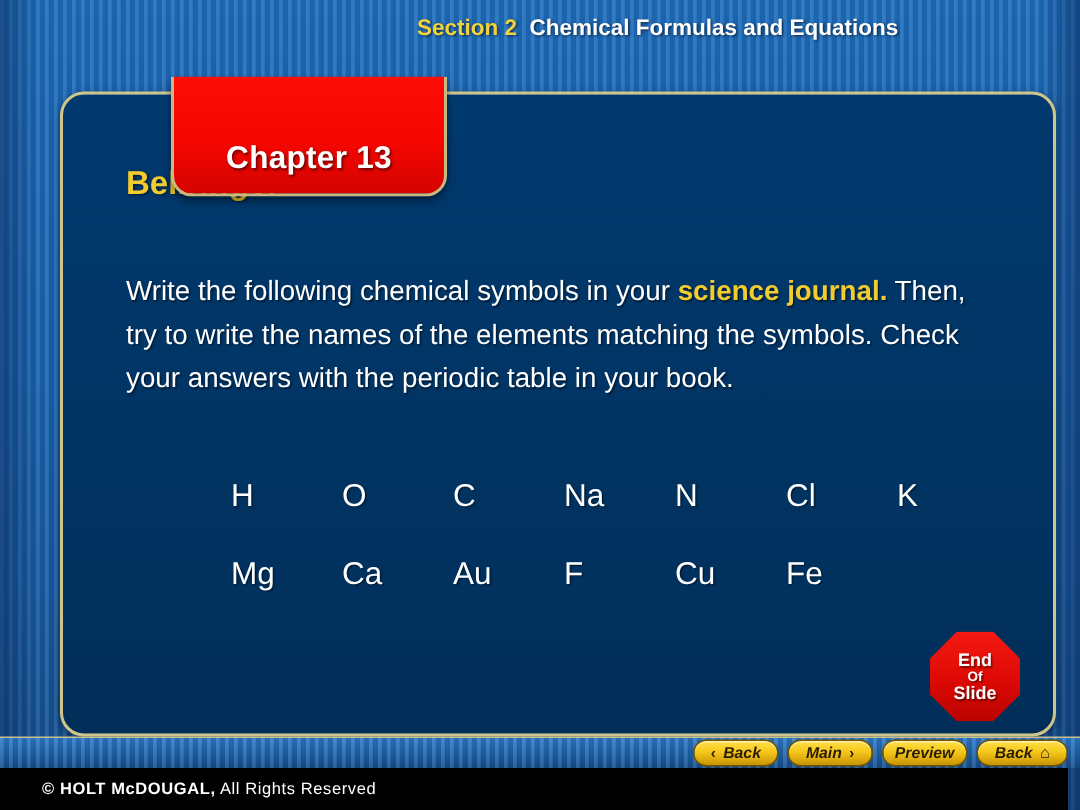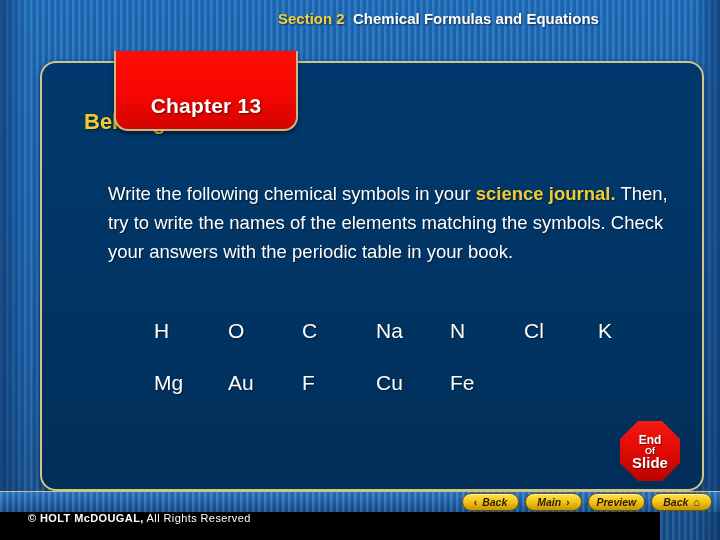--- a/index.html
+++ b/index.html
@@ -87,21 +87,20 @@
     color: #f2cc2e;
     font-size: 22px; font-weight: bold;
     text-shadow: 1px 1px 2px rgba(0,0,0,0.5);
   }
   .body-text {
     position: absolute; left: 42px; top: 116px; width: 580px;
     color: #ffffff;
     font-size: 18.5px;
     line-height: 29px;
     text-shadow: 1px 1px 1px rgba(0,0,0,0.45);
-    margin-left: 24px;
   }
   .body-text .hl { color: #f2cc2e; font-weight: bold; }
 
   
   .sym-grid {
     position: absolute; left: 112px; top: 256px; width: 520px;
   }
   .sym-row { display: flex; }
   .sym-row + .sym-row { margin-top: 28px; align-items: flex-end; }
   .sym-cell {
@@ -125,21 +124,21 @@
     align-items: center; justify-content: center;
     border: 0;
     box-shadow: 0 1px 3px rgba(0,0,0,0.5);
   }
   .octagon .ln {
     color: #ffffff; font-weight: bold; line-height: 11px;
     text-shadow: 1px 1px 1px rgba(0,0,0,0.5);
   }
   .octagon .l1 { font-size: 12px; }
   .octagon .l2 { font-size: 9px; }
-  .octagon .l3 { font-size: 15px; }
+  .octagon .l3 { font-size: 12px; }
 
   
   .nav-strip {
     position: absolute; left: 0; top: 491px; width: 720px; height: 21px;
     z-index: 4;
     background:
       repeating-linear-gradient(90deg,
         rgba(255,255,255,0.10) 0px,
         rgba(255,255,255,0.10) 2px,
         rgba(0,0,0,0.12) 3px,
@@ -163,24 +162,24 @@
     white-space: nowrap;
     font-style: italic;
     box-shadow: inset 0 1px 0 rgba(255,255,255,0.55);
   }
   .nav-btn .chev { font-style: normal; font-size: 10px; }
   .nav-btn .home { font-style: normal; font-size: 11px; }
   .btn-preview { padding: 0 8px; }
 
   
   .footer {
-    position: absolute; left: 0; top: 512px; width: 660px; height: 28px;
+    position: absolute; left: 0; top: 512px; width: 712px; height: 28px;
     background: #000000;
     z-index: 8;
-    display: flex; 
+    display: flex; align-items: center;
   }
   .footer .copy {
     color: #ffffff;
     font-size: 11px;
     letter-spacing: 0.4px;
     margin-left: 28px;
   }
   .footer .copy b { font-weight: bold; }
 </style>
 </head>
@@ -209,20 +208,21 @@
         <div class="sym-cell">H</div>
         <div class="sym-cell">O</div>
         <div class="sym-cell">C</div>
         <div class="sym-cell">Na</div>
         <div class="sym-cell">N</div>
         <div class="sym-cell">Cl</div>
         <div class="sym-cell">K</div>
       </div>
       <div class="sym-row">
         <div class="sym-cell">Mg</div>
+        <div class="sym-cell">Ca</div>
         <div class="sym-cell">Au</div>
         <div class="sym-cell">F</div>
         <div class="sym-cell">Cu</div>
         <div class="sym-cell">Fe</div>
       </div>
     </div>
 
     <div class="end-badge">
       <div class="octagon">
         <span class="ln l1">End</span>

